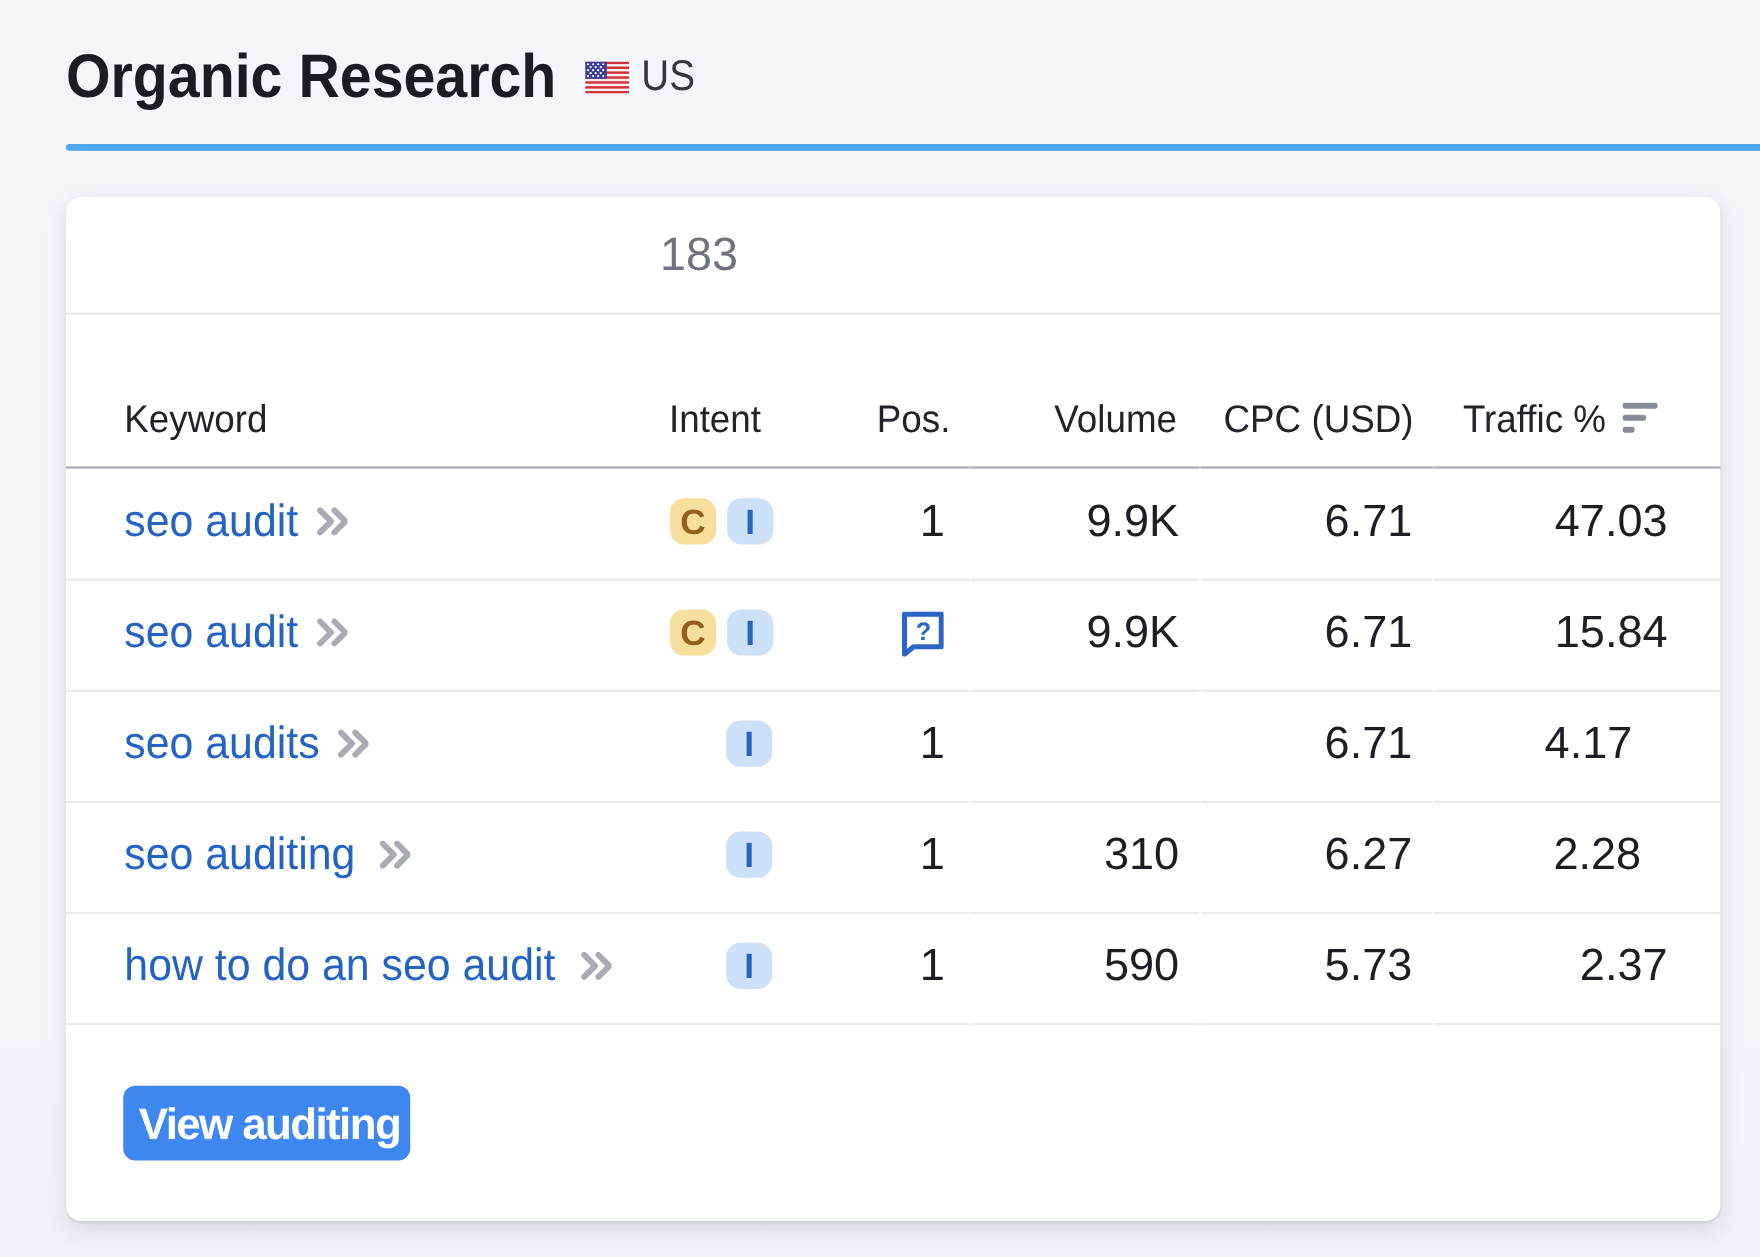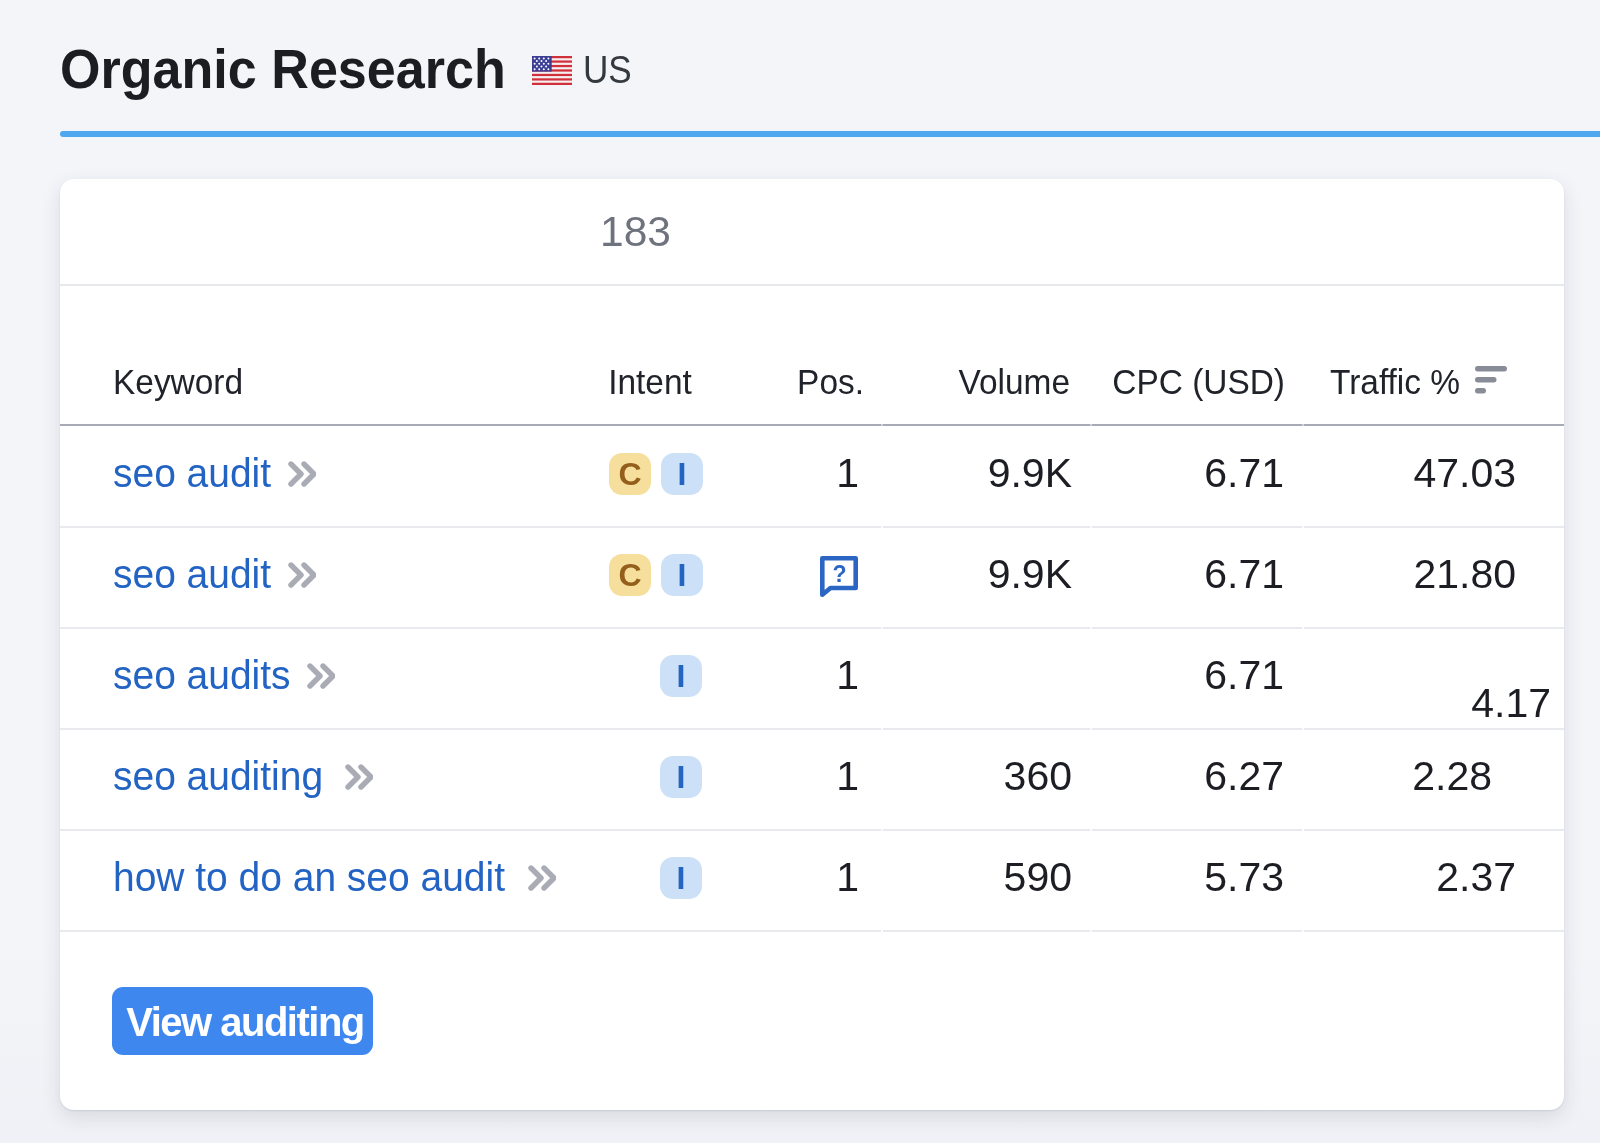--- a/index.html
+++ b/index.html
@@ -137,38 +137,38 @@
       <path d="M3 3 L13 13 L3 23 M16 3 L26 13 L16 23" fill="none" stroke="#a9acb4" stroke-width="5.4" stroke-linecap="round" stroke-linejoin="round"></path>
     </svg>
     <div class="badge c" style="left:549px; top:375px;"><span>C</span></div>
     <div class="badge i" style="left:601px; top:375px;"><span>I</span></div>
     <svg class="abs" style="left:760px; top:377px;" width="38" height="41" viewBox="0 0 38 41">
       <path d="M35.7 2.3 H2.3 V38.7 L10.5 32 H35.7 Z" fill="none" stroke="#2c66c4" stroke-width="4.6" stroke-linejoin="round"></path>
       <text x="19.5" y="25.5" font-family="Liberation Sans, sans-serif" font-size="23" font-weight="bold" fill="#2c66c4" text-anchor="middle">?</text>
     </svg>
     <div class="abs num numr" style="left:812px; top:375px;">9.9K</div>
     <div class="abs num numr" style="left:1024px; top:375px;">6.71</div>
-    <div class="abs num numr" style="left:1256px; top:375px;">21.80</div>
+    <div class="abs num numr" style="left:1256px; top:375px;">15.84</div>
 
     <div class="abs kw" style="left:53px; top:476px;">seo audits</div>
     <svg class="abs" style="left:247px; top:484px;" width="28" height="26" viewBox="0 0 28 26">
       <path d="M3 3 L13 13 L3 23 M16 3 L26 13 L16 23" fill="none" stroke="#a9acb4" stroke-width="5.4" stroke-linecap="round" stroke-linejoin="round"></path>
     </svg>
     <div class="badge i" style="left:600px; top:476px;"><span>I</span></div>
     <div class="abs num numr" style="left:599px; top:476px;">1</div>
     <div class="abs num numr" style="left:1024px; top:476px;">6.71</div>
-    <div class="abs num numr" style="left:1291px; top:476px;margin-top:28px;">4.17</div>
+    <div class="abs num numr" style="left:1224px; top:476px;">4.17</div>
 
     <div class="abs kw" style="left:53px; top:577px;">seo auditing</div>
     <svg class="abs" style="left:285px; top:585px;" width="28" height="26" viewBox="0 0 28 26">
       <path d="M3 3 L13 13 L3 23 M16 3 L26 13 L16 23" fill="none" stroke="#a9acb4" stroke-width="5.4" stroke-linecap="round" stroke-linejoin="round"></path>
     </svg>
     <div class="badge i" style="left:600px; top:577px;"><span>I</span></div>
     <div class="abs num numr" style="left:599px; top:577px;">1</div>
-    <div class="abs num numr" style="left:812px; top:577px;">360</div>
+    <div class="abs num numr" style="left:812px; top:577px;">310</div>
     <div class="abs num numr" style="left:1024px; top:577px;">6.27</div>
     <div class="abs num numr" style="left:1232px; top:577px;">2.28</div>
 
     <div class="abs kw" style="left:53px; top:678px;">how to do an seo audit</div>
     <svg class="abs" style="left:468px; top:686px;" width="28" height="26" viewBox="0 0 28 26">
       <path d="M3 3 L13 13 L3 23 M16 3 L26 13 L16 23" fill="none" stroke="#a9acb4" stroke-width="5.4" stroke-linecap="round" stroke-linejoin="round"></path>
     </svg>
     <div class="badge i" style="left:600px; top:678px;"><span>I</span></div>
     <div class="abs num numr" style="left:599px; top:678px;">1</div>
     <div class="abs num numr" style="left:812px; top:678px;">590</div>

